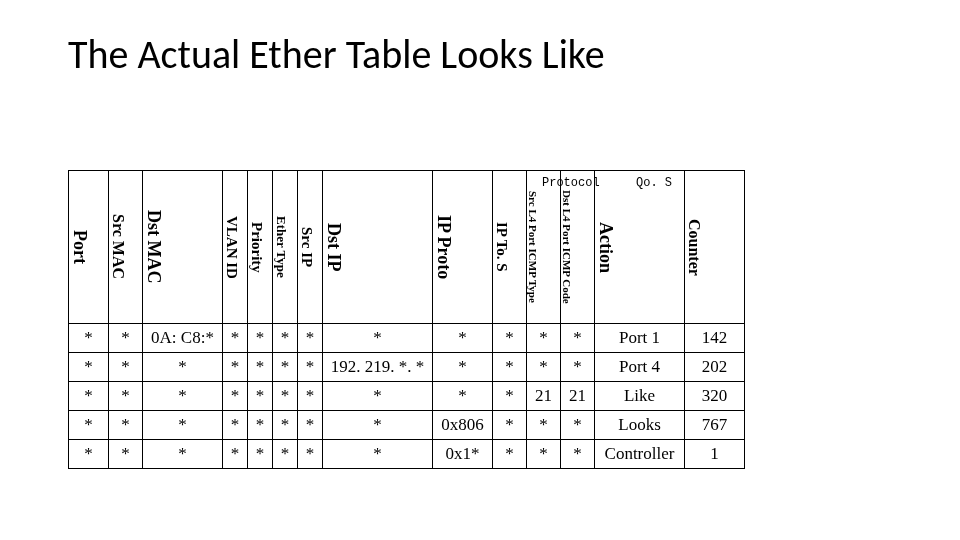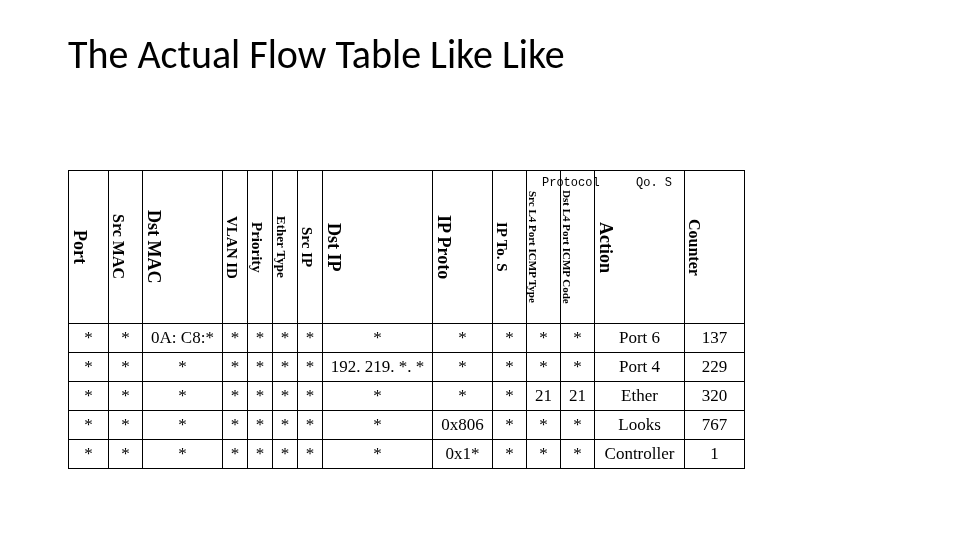--- a/index.html
+++ b/index.html
@@ -13,21 +13,21 @@
   .rh{text-align:right;padding-right:6px}
   .note{position:absolute;font-family:Liberation Mono, monospace;font-size:12px;color:#000}
   .c-port{width:40px}.c-smac{width:34px}.c-dmac{width:80px}.c-vlan{width:25px}.c-prio{width:25px}.c-eth{width:25px}.c-sip{width:25px}
   .c-dip{width:110px}.c-proto{width:60px}.c-tos{width:34px}.c-l4s{width:34px}.c-l4d{width:34px}.c-act{width:90px}.c-cnt{width:60px}
   tr.row td{height:28px}
 </style>
 </head>
 <body>
 <div class="slide">
 
-<div class="title">The Actual Flow Table Like Like</div>
+<div class="title">The Actual Ether Table Looks Like</div>
 
 <div class="note" style="left:542px;top:176px">Protocol</div>
 <div class="note" style="left:636px;top:176px">Qo. S</div>
 
 <table class="tbl">
 <colgroup>
   <col class="c-port">
         <col class="c-smac">
         <col class="c-dmac">
         <col class="c-vlan">
@@ -95,53 +95,53 @@
           <td>0A: C8:*</td>
           <td>*</td>
           <td>*</td>
           <td>*</td>
           <td>*</td>
           <td>*</td>
           <td>*</td>
           <td>*</td>
           <td>*</td>
           <td>*</td>
-          <td class="lh">Port 6</td>
-          <td class="rh">137</td>
+          <td class="lh">Port 1</td>
+          <td class="rh">142</td>
         </tr>
         <tr class="row">
           <td>*</td>
           <td>*</td>
           <td>*</td>
           <td>*</td>
           <td>*</td>
           <td>*</td>
           <td>*</td>
           <td>192. 219. *. *</td>
           <td>*</td>
           <td>*</td>
           <td>*</td>
           <td>*</td>
           <td class="lh">Port 4</td>
-          <td class="rh">229</td>
+          <td class="rh">202</td>
         </tr>
         <tr class="row">
           <td>*</td>
           <td>*</td>
           <td>*</td>
           <td>*</td>
           <td>*</td>
           <td>*</td>
           <td>*</td>
           <td>*</td>
           <td>*</td>
           <td>*</td>
           <td>21</td>
           <td>21</td>
-          <td class="lh">Ether</td>
+          <td class="lh">Like</td>
           <td class="rh">320</td>
         </tr>
         <tr class="row">
           <td>*</td>
           <td>*</td>
           <td>*</td>
           <td>*</td>
           <td>*</td>
           <td>*</td>
           <td>*</td>

